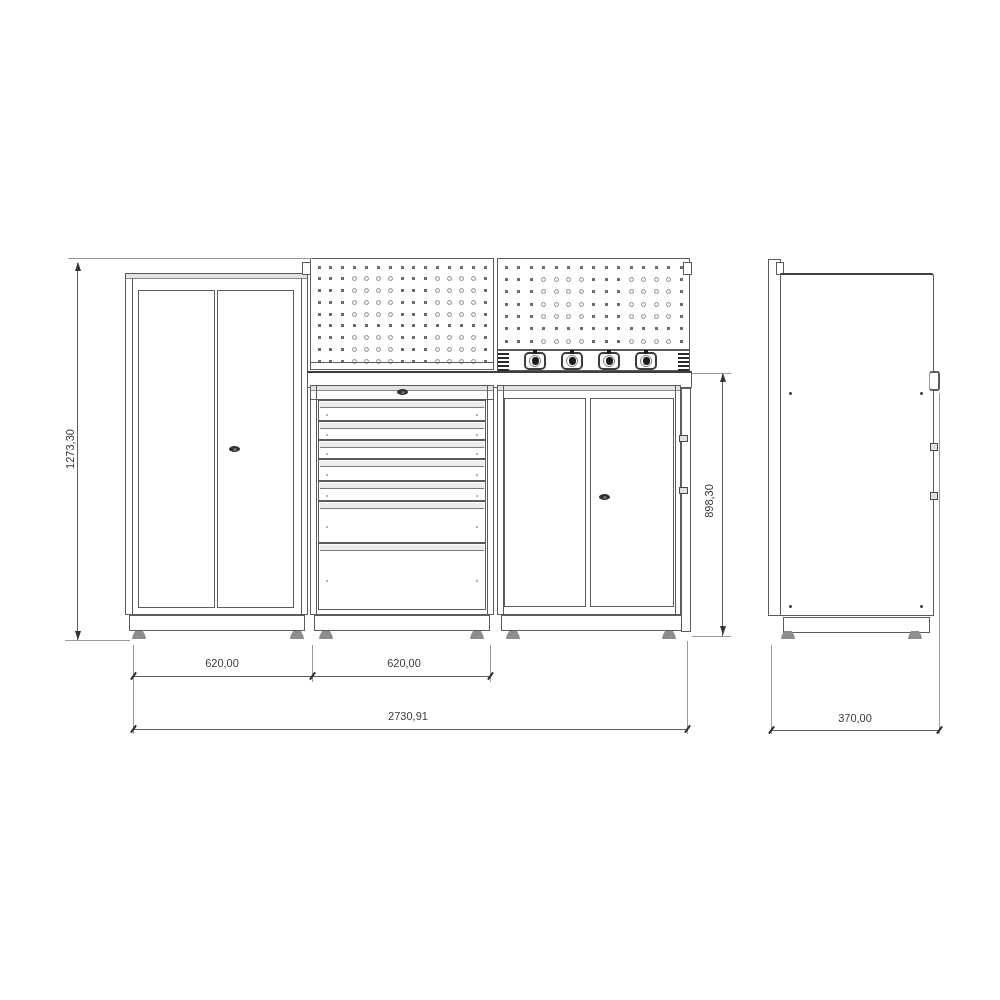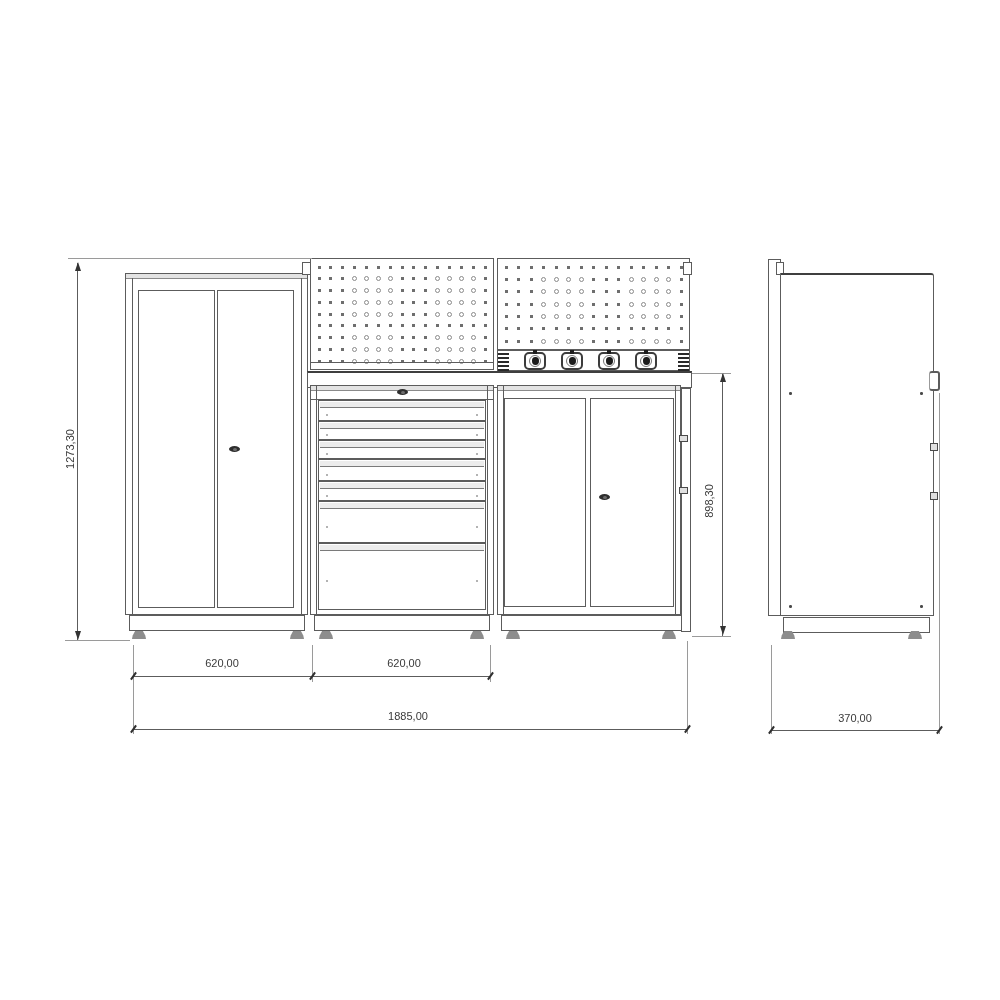--- a/index.html
+++ b/index.html
@@ -414,21 +414,21 @@
     <div class="ln" style="left:133px;top:676px;width:358px;height:1px;"></div>
     <div class="tick" style="left:129px;top:675px;"></div>
     <div class="tick" style="left:308px;top:675px;"></div>
     <div class="tick" style="left:486px;top:675px;"></div>
     <div class="dim-label" style="left:182px;top:657px;width:80px;">620,00</div>
     <div class="dim-label" style="left:364px;top:657px;width:80px;">620,00</div>
 
     <div class="ln" style="left:133px;top:729px;width:554px;height:1px;"></div>
     <div class="tick" style="left:129px;top:728px;"></div>
     <div class="tick" style="left:683px;top:728px;"></div>
-    <div class="dim-label" style="left:358px;top:710px;width:100px;">1885,00</div>
+    <div class="dim-label" style="left:358px;top:710px;width:100px;">2730,91</div>
 
     <div class="ln lt" style="left:771px;top:645px;width:1px;height:89px;"></div>
     <div class="ln lt" style="left:939px;top:393px;width:1px;height:341px;"></div>
     <div class="ln" style="left:771px;top:730px;width:168px;height:1px;"></div>
     <div class="tick" style="left:767px;top:729px;"></div>
     <div class="tick" style="left:935px;top:729px;"></div>
     <div class="dim-label" style="left:805px;top:712px;width:100px;">370,00</div>
   </div>
 <div class="foot" style="left: 132px; top: 631px;"></div>
     <div class="foot" style="left: 290px; top: 631px;"></div>

